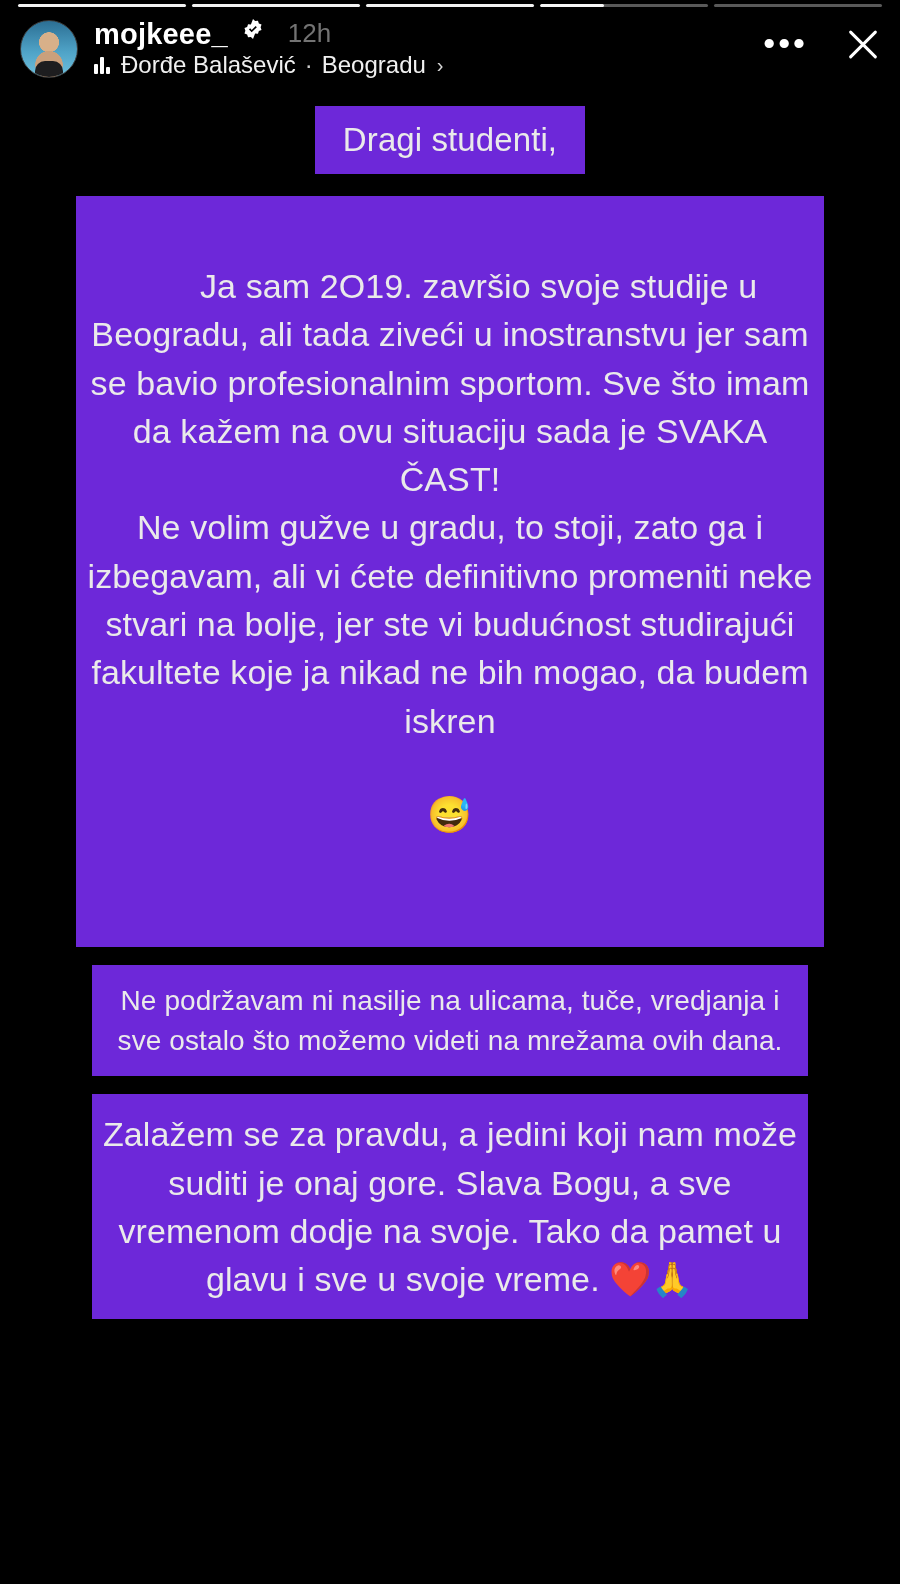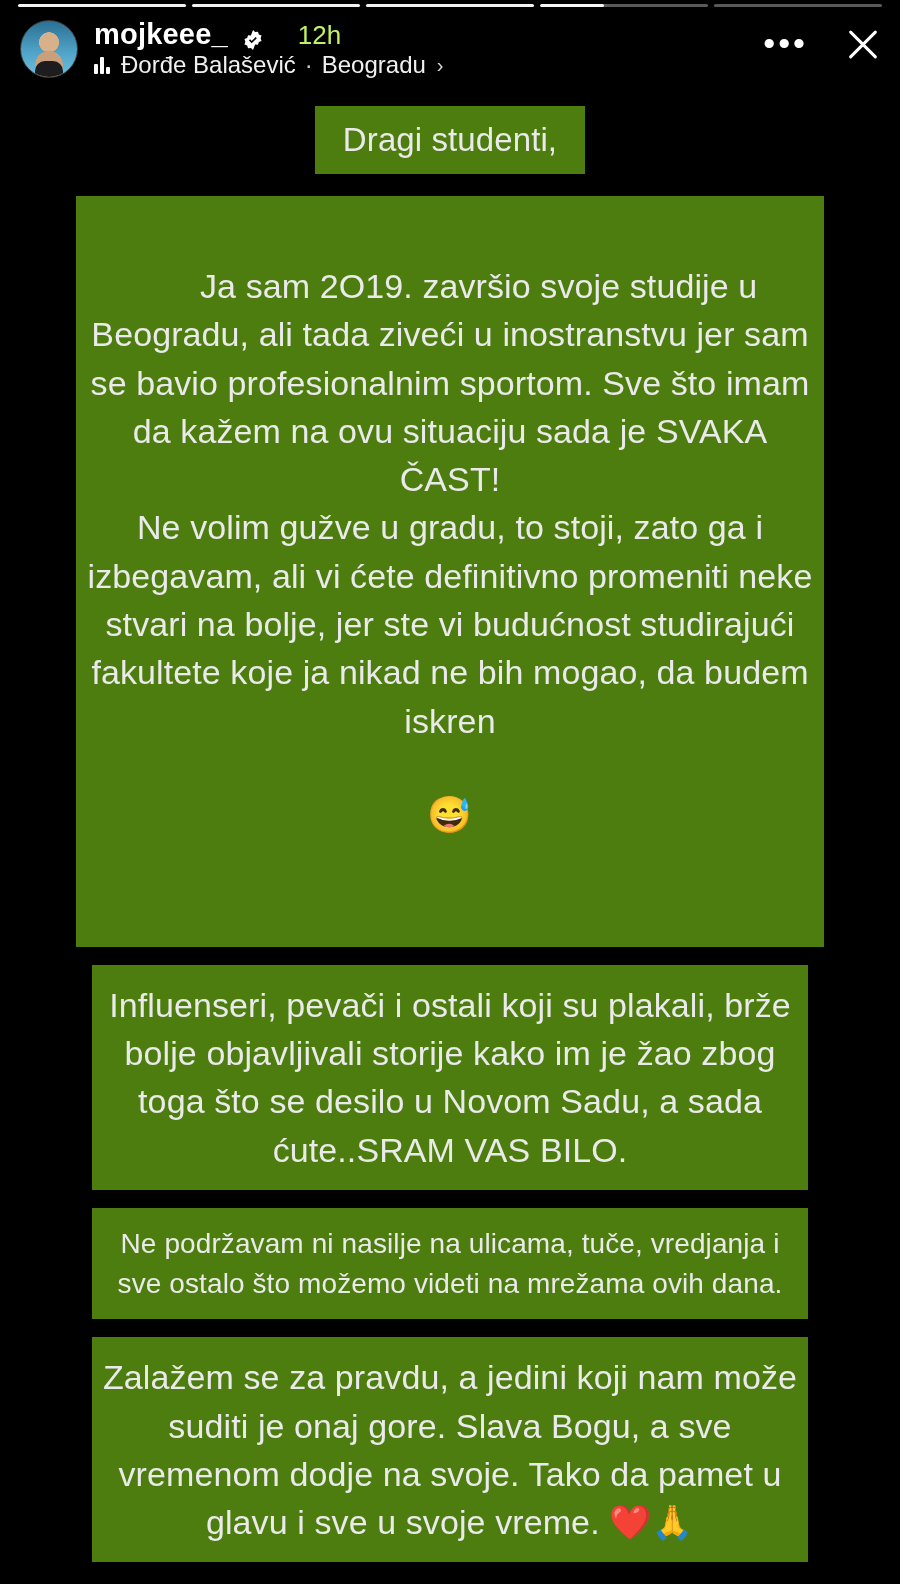--- a/index.html
+++ b/index.html
@@ -92,38 +92,38 @@
   }
   .header-text {
     margin-left: 16px;
     display: flex;
     flex-direction: column;
     justify-content: flex-start;
     padding-top: 2px;
   }
   .line1 {
     display: flex;
-    align-items: flex-end;
+    align-items: flex-start;
     gap: 14px;
   }
   .username {
     font-size: 29px;
     font-weight: bold;
     letter-spacing: 0.2px;
     color: #fff;
   }
   .verified {
     width: 22px;
     height: 22px;
     display: inline-block;
   }
   .timestamp {
     font-size: 26px;
-    color: #bef264;
-    margin-left: 20px;
+    color: #737373;
+    margin-left: 10px;
   }
   .line2 {
     display: flex;
     align-items: center;
     gap: 9px;
     font-size: 24px;
     color: #f0f0f0;
   }
   .music-icon {
     display: inline-flex;
@@ -185,21 +185,21 @@
   .content {
     position: absolute;
     top: 104px;
     left: 0;
     right: 0;
     display: flex;
     flex-direction: column;
     align-items: center;
   }
   .block {
-    background: #4d7c0f;
+    background: #6d28d9;
     color: #eaeaea;
     text-align: center;
     font-size: 33px;
     line-height: 1.45;
     padding: 12px 18px;
     box-sizing: border-box;
     white-space: pre-wrap;
     letter-spacing: 0.1px;
   }
   .block.b0 {
@@ -287,18 +287,17 @@
 
   <div class="content">
     <div class="block b0">Dragi studenti,</div>
 
     <div class="block b1">
       <span>Ja sam 2O19. završio svoje studije u Beogradu, ali tada ziveći u inostranstvu jer sam se bavio profesionalnim sportom. Sve što imam da kažem na ovu situaciju sada je SVAKA ČAST!
 Ne volim gužve u gradu, to stoji, zato ga i izbegavam, ali vi ćete definitivno promeniti neke stvari na bolje, jer ste vi budućnost studirajući fakultete koje ja nikad ne bih mogao, da budem iskren</span>
       <div class="emoji-line">😅</div>
     </div>
 
-    <div class="block b2">Influenseri, pevači i ostali koji su plakali, brže bolje objavljivali storije kako im je žao zbog toga što se desilo u Novom Sadu, a sada ćute..SRAM VAS BILO.</div>
     <div class="block b3">Ne podržavam ni nasilje na ulicama, tuče, vredjanja i sve ostalo što možemo videti na mrežama ovih dana.</div>
     <div class="block b4">Zalažem se za pravdu, a jedini koji nam može suditi je onaj gore. Slava Bogu, a sve vremenom dodje na svoje. Tako da pamet u glavu i sve u svoje vreme. ❤️🙏</div>
   </div>
 
 </div>
 
 </body></html>

